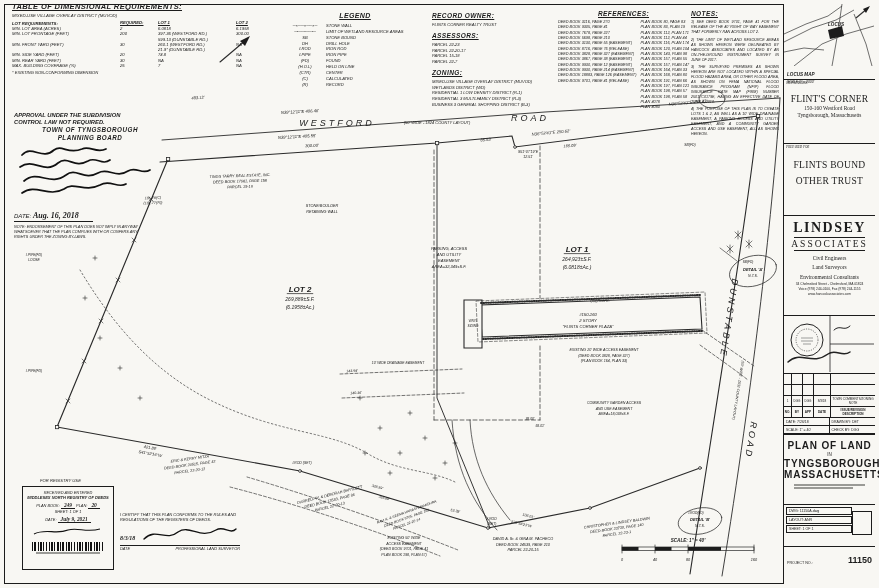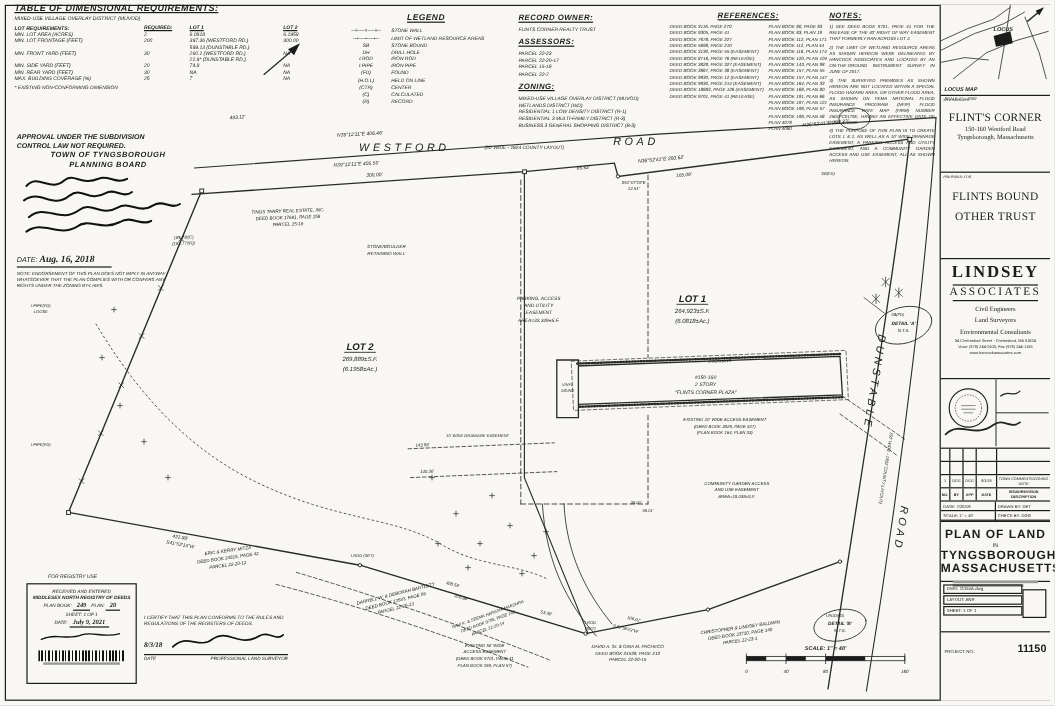--- a/index.html
+++ b/index.html
@@ -622,21 +622,21 @@
       <div class="dr">
         <div><span>DATE:</span>&nbsp;<span>7/26/18</span></div>
         <div><span>DRAWN BY:</span>&nbsp;<span>DET</span></div>
       </div>
       <div class="dr">
         <div><span>SCALE:</span>&nbsp;<span>1" = 40'</span></div>
         <div><span>CHECK BY:</span>&nbsp;<span>DGG</span></div>
       </div>
     </div>
 
-    <div class="sb" id="sb-title" style="height:50px;">
+    <div class="sb" id="sb-title" style="height:70px;">
       <div class="t">PLAN OF LAND</div>
       <div class="in">IN</div>
       <div class="t" style="margin-top:0">TYNGSBOROUGH,</div>
       <div class="t" style="margin-top:0">MASSACHUSETTS</div>
       <div class="blur-line" style="margin-top:4px"></div>
       <div class="blur-line" style="margin-right:22px"></div>
     </div>
 
     <div class="sb" id="sb-files" style="height:42px;">
       <div class="filebox">DWG: 11150A.dwg</div>

